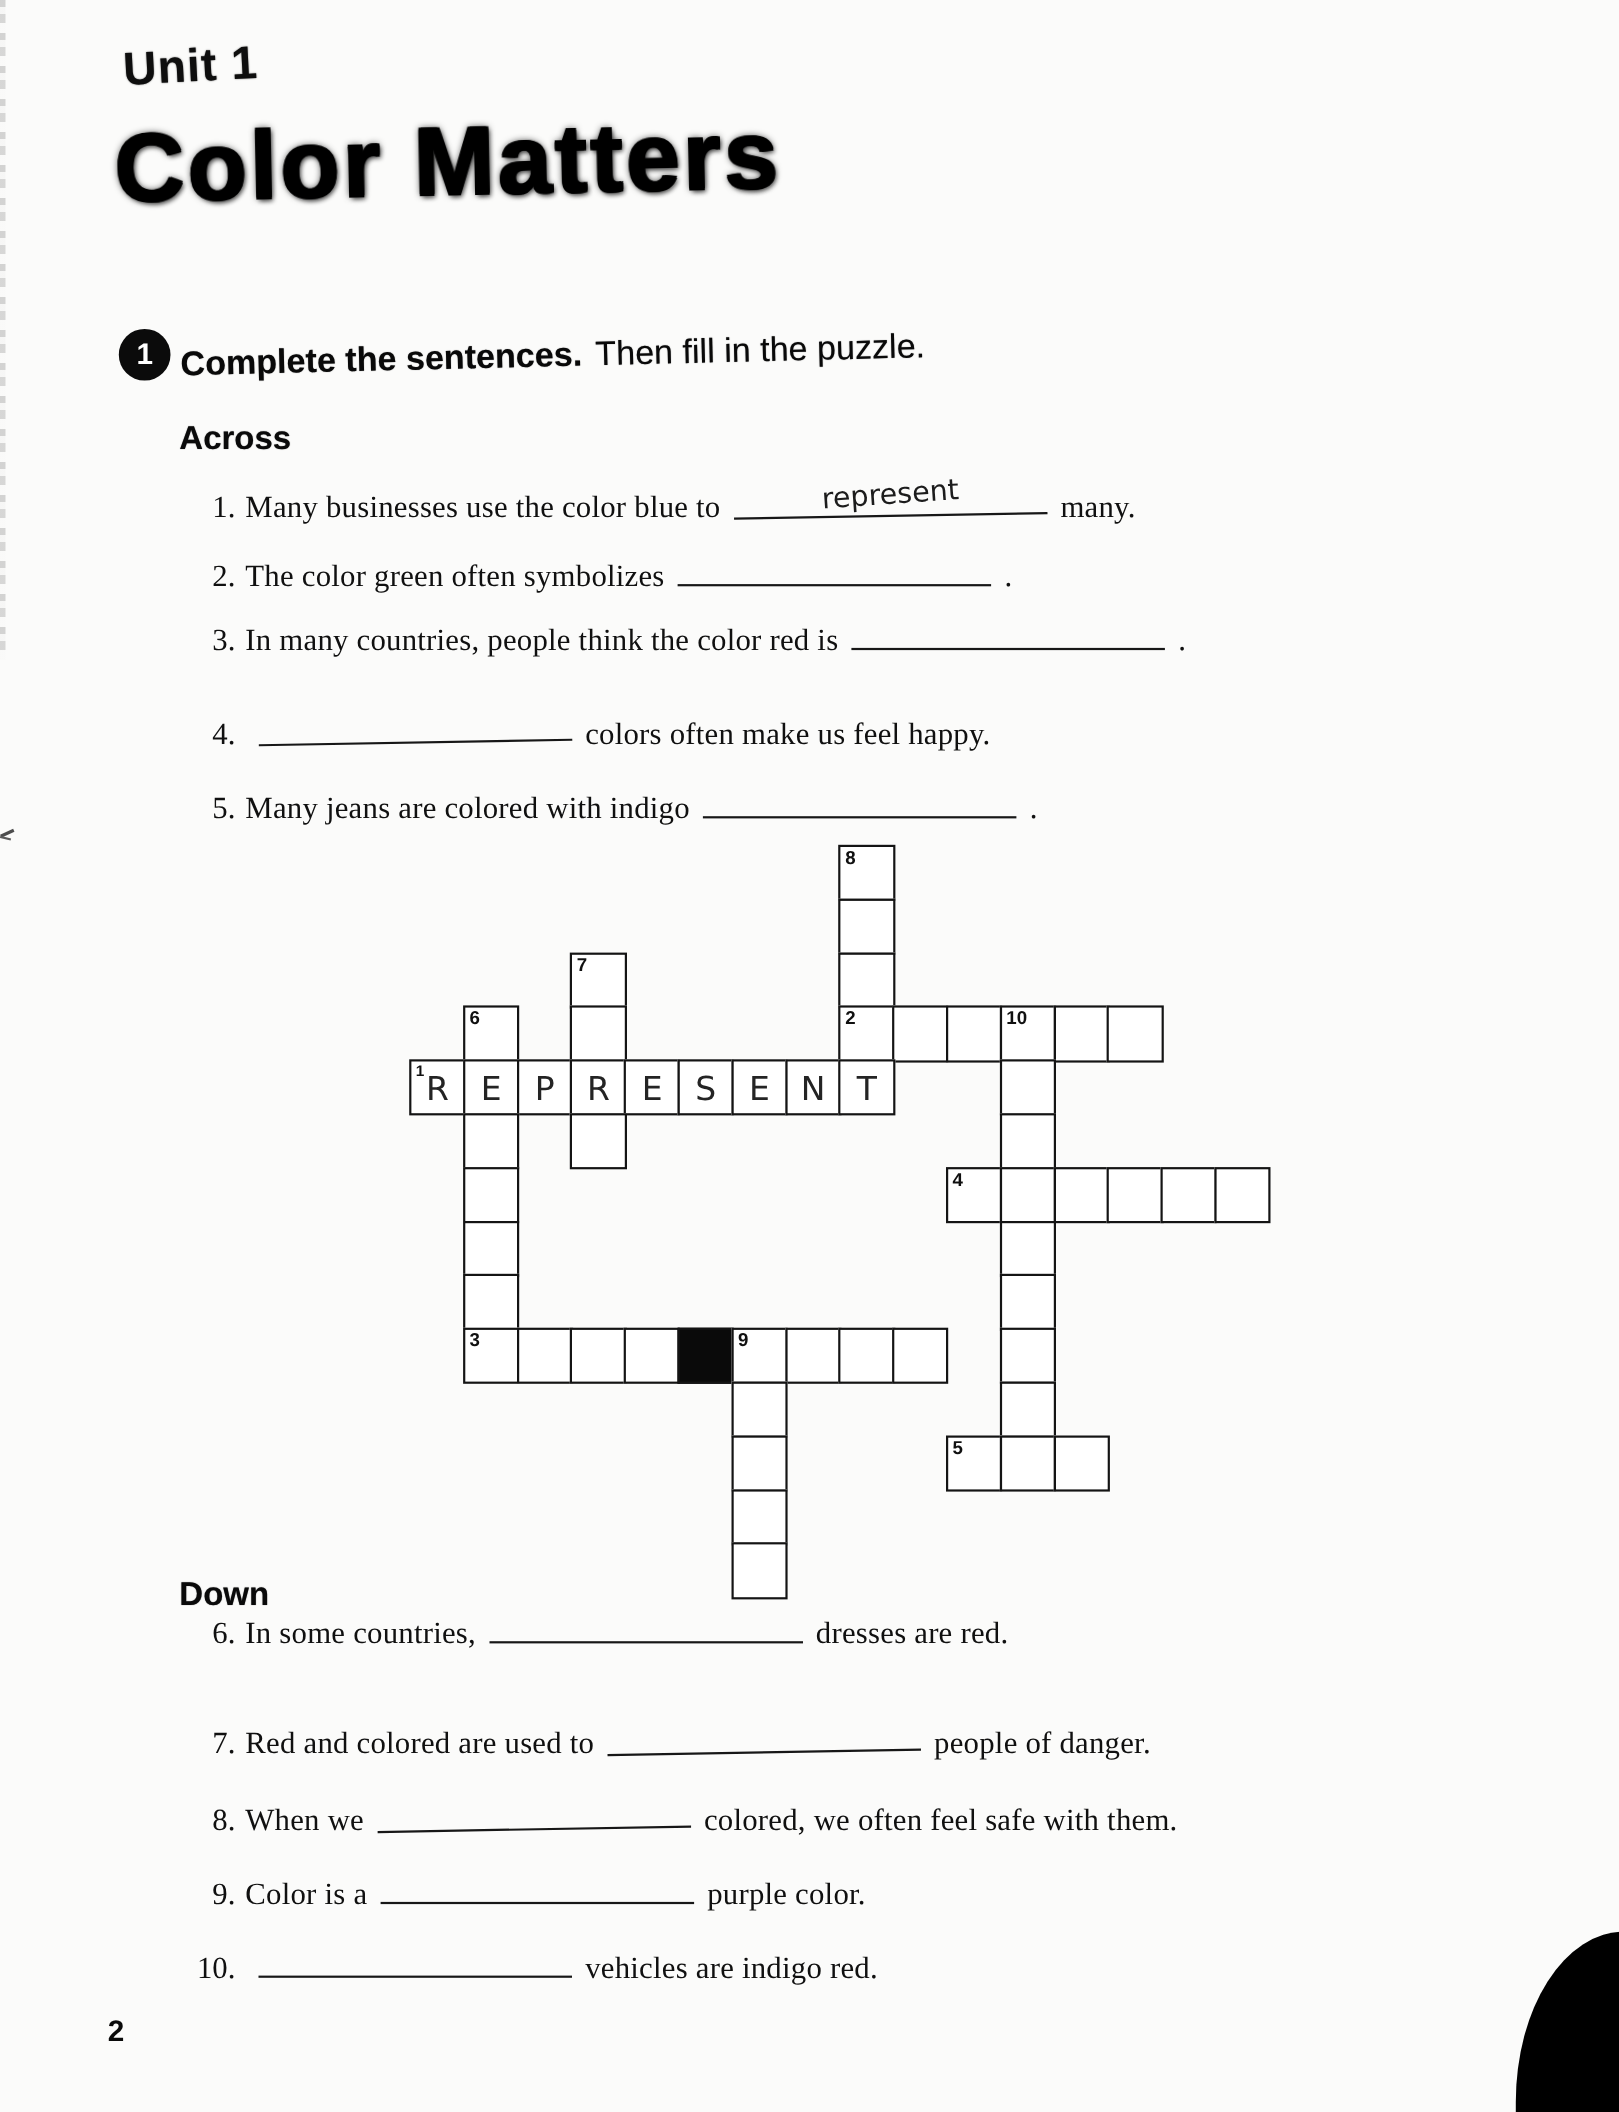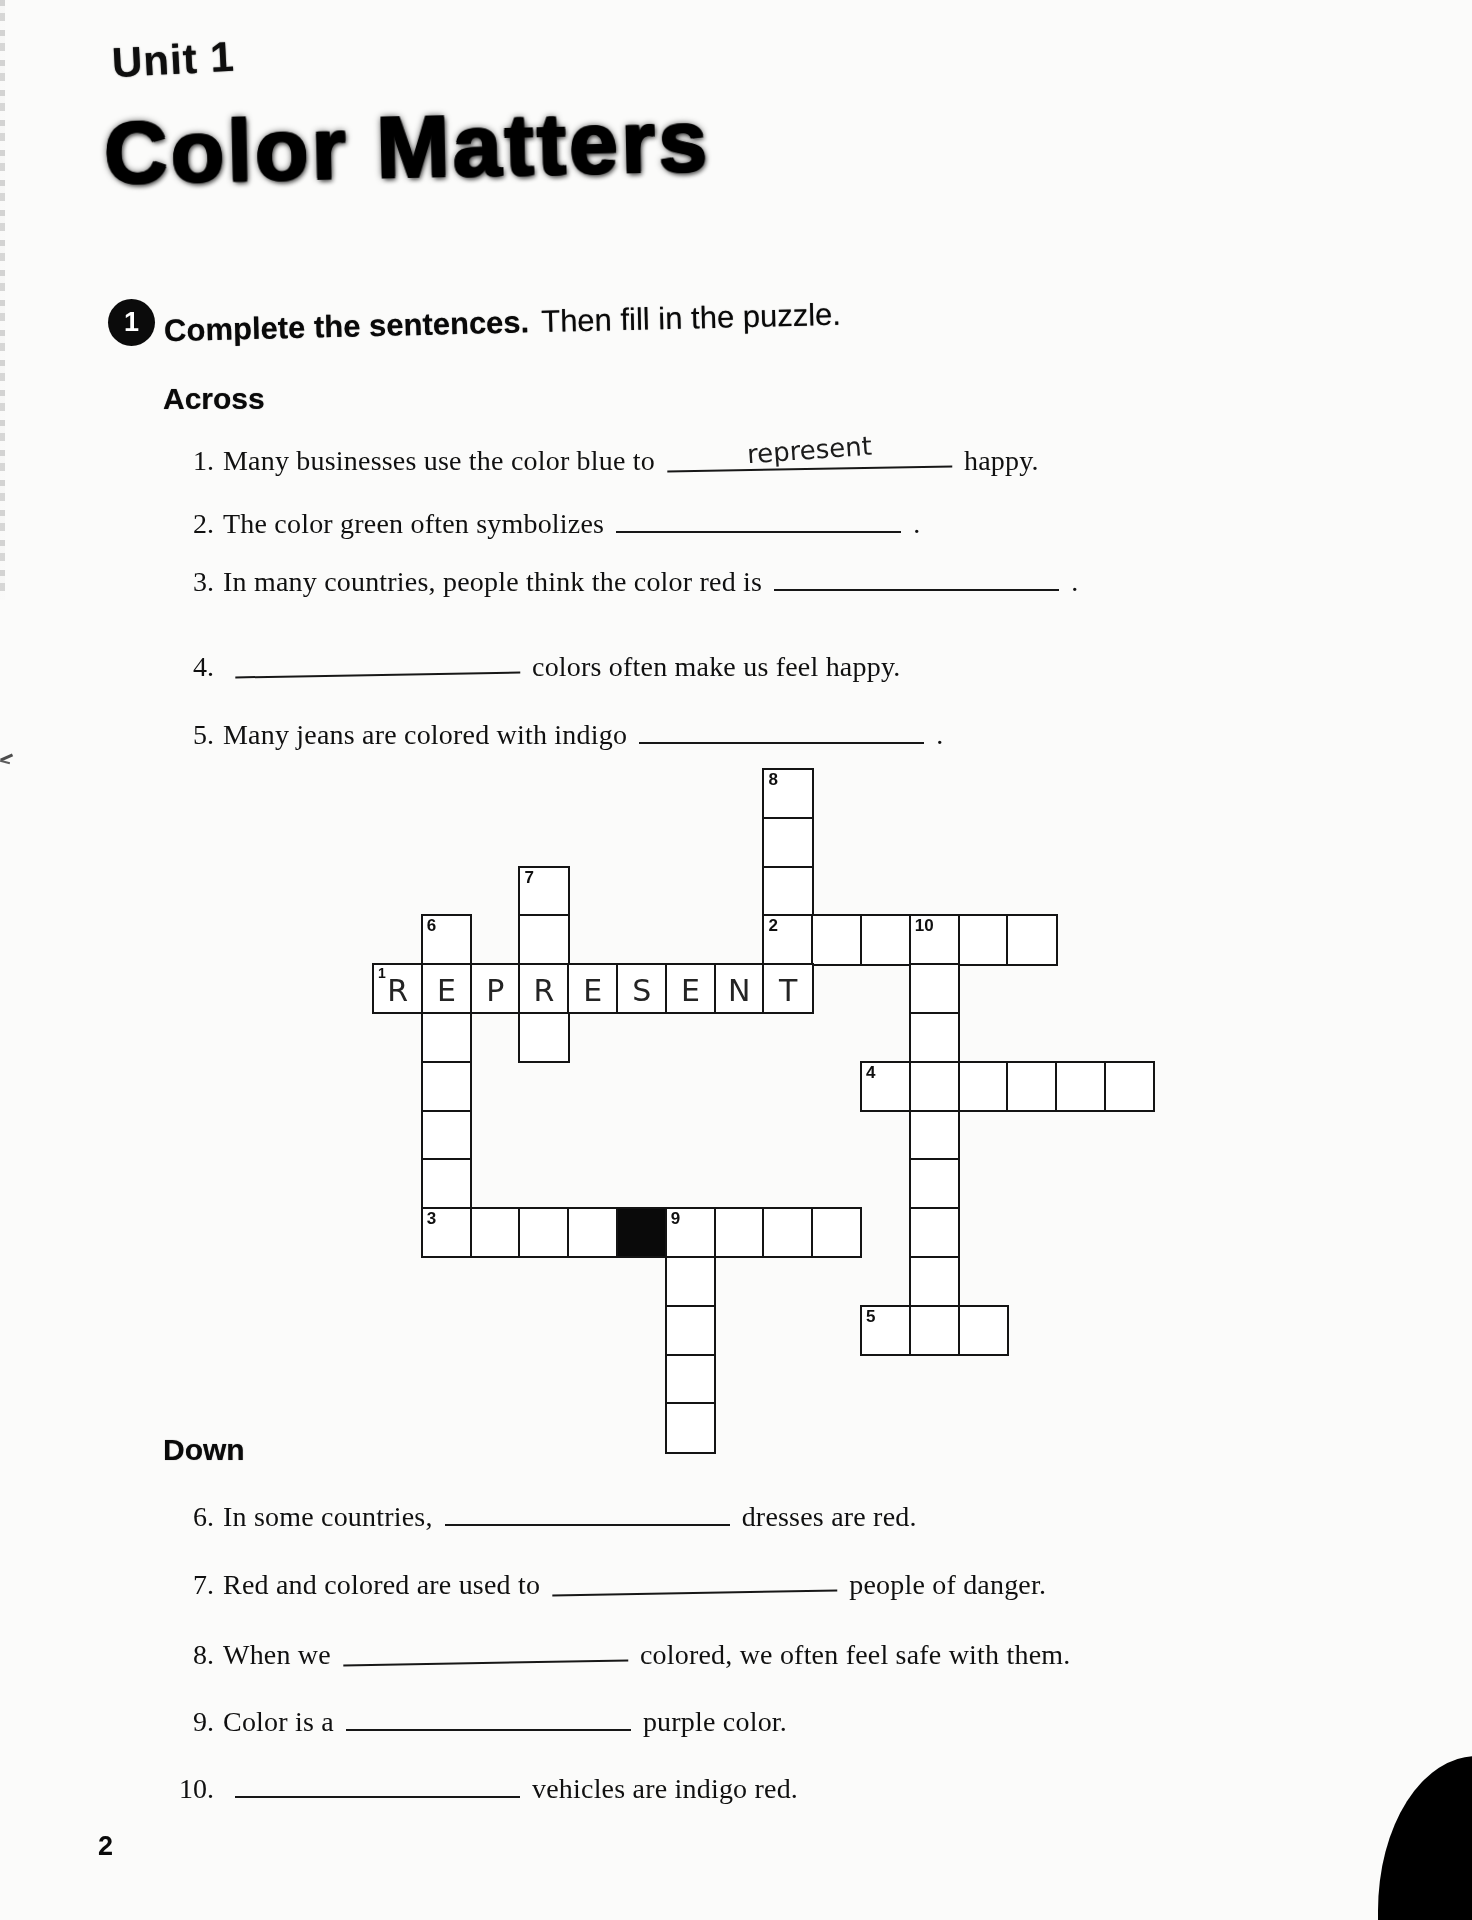--- a/index.html
+++ b/index.html
@@ -108,21 +108,21 @@
   <div class="exercise-badge">
     <span>1</span>
   </div>
   <div class="instruction">
     <span class="instr-bold">Complete the sentences.</span><span>Then fill in the puzzle.</span>
   </div>
 
   <div class="section-heading" style="top:382px">Across</div>
 
   <div class="clue" style="top:436px">
-    <span class="clue-num">1.</span><span class="clue-text">Many businesses use the color blue to</span><span class="blank blank-tilt"><span class="answer">represent</span></span><span class="clue-text">happy.</span>
+    <span class="clue-num">1.</span><span class="clue-text">Many businesses use the color blue to</span><span class="blank blank-tilt"><span class="answer">represent</span></span><span class="clue-text">many.</span>
   </div>
   <div class="clue" style="top:499px">
     <span class="clue-num">2.</span><span class="clue-text">The color green often symbolizes</span><span class="blank"><span class="answer"></span></span><span class="clue-text">.</span>
   </div>
   <div class="clue" style="top:557px">
     <span class="clue-num">3.</span><span class="clue-text">In many countries, people think the color red is</span><span class="blank"><span class="answer"></span></span><span class="clue-text">.</span>
   </div>
   <div class="clue" style="top:642px">
     <span class="clue-num">4.</span><span class="clue-text"></span><span class="blank blank-tilt"><span class="answer"></span></span><span class="clue-text">colors often make us feel happy.</span>
   </div>
@@ -219,21 +219,21 @@
         <span class="cw-num">5</span>
       </div>
       <div class="cw-cell" style="left: 536.8px; top: 536.8px; height: 51.3px; width: 51.3px; border-color: rgb(20, 20, 20);"></div>
       <div class="cw-cell" style="left: 585.6px; top: 536.8px; height: 51.3px; width: 51.3px; border-color: rgb(20, 20, 20);"></div>
       <div class="cw-cell" style="left: 292.8px; top: 585.6px; height: 51.3px; width: 51.3px; border-color: rgb(20, 20, 20);"></div>
       <div class="cw-cell" style="left: 292.8px; top: 634.4px; height: 51.3px; width: 51.3px; border-color: rgb(20, 20, 20);"></div>
     </div>
 
   <div class="section-heading" style="top:1433px">Down</div>
 
-  <div class="clue" style="top:1492px">
+  <div class="clue" style="top:1460px">
     <span class="clue-num">6.</span><span class="clue-text">In some countries,</span><span class="blank"><span class="answer"></span></span><span class="clue-text">dresses are red.</span>
   </div>
   <div class="clue" style="top:1560px">
     <span class="clue-num">7.</span><span class="clue-text">Red and colored are used to</span><span class="blank blank-tilt"><span class="answer"></span></span><span class="clue-text">people of danger.</span>
   </div>
   <div class="clue" style="top:1630px">
     <span class="clue-num">8.</span><span class="clue-text">When we</span><span class="blank blank-tilt"><span class="answer"></span></span><span class="clue-text">colored, we often feel safe with them.</span>
   </div>
   <div class="clue" style="top:1697px">
     <span class="clue-num">9.</span><span class="clue-text">Color is a</span><span class="blank"><span class="answer"></span></span><span class="clue-text">purple color.</span>

